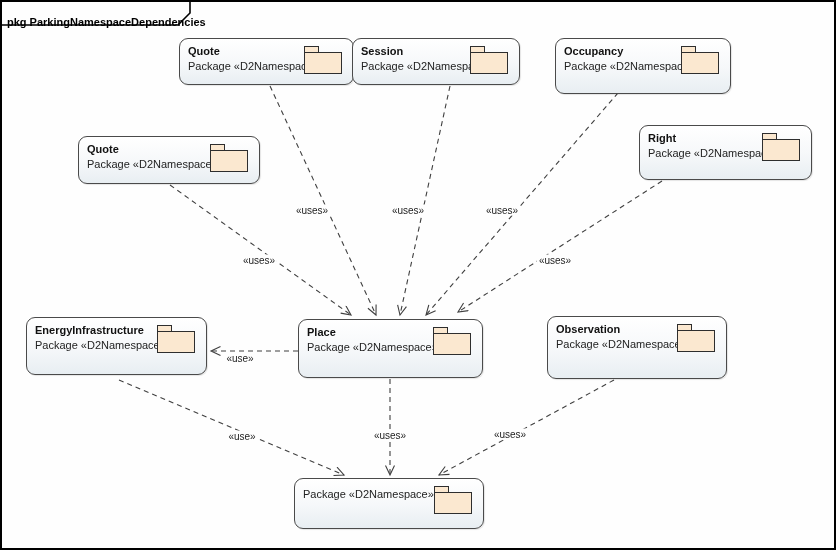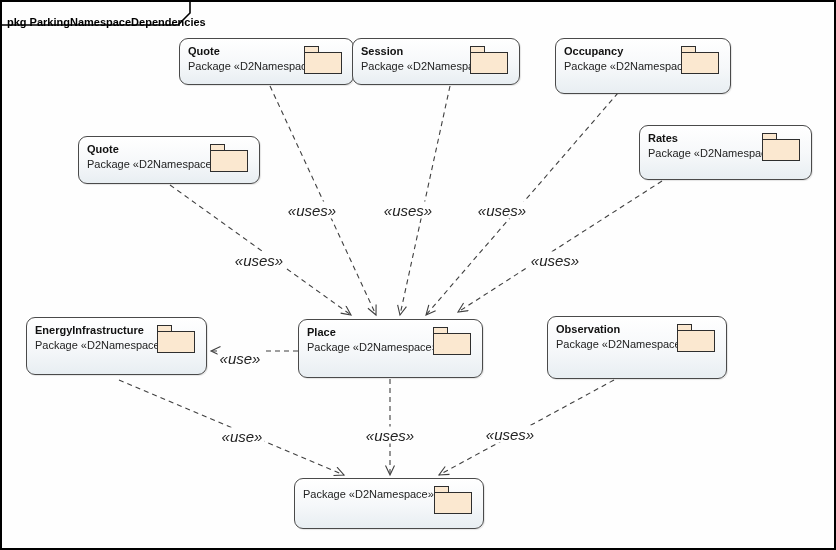--- a/index.html
+++ b/index.html
@@ -22,21 +22,21 @@
     padding:6px 0 0 8px;
     box-shadow:1px 1px 1px rgba(0,0,0,0.10);
   }
   .pkg-name { font-size:11px; font-weight:bold; color:#111; }
   .pkg-stereo { font-size:11px; color:#222; margin-top:3px; white-space:nowrap; }
   .folder { position:absolute; top:7px; right:9px; width:40px; }
   .folder-tab { width:15px; height:7px; background:#fbe8d0; border:1px solid #2e2e2e; box-sizing:border-box; }
   .folder-body { width:38px; height:22px; background:#fbe8d0; border:1px solid #2e2e2e; box-sizing:border-box; margin-top:-1px; }
   .edge-label {
     position:absolute; transform:translate(-50%,-50%);
-    font-size:15px; color:#222; background:#fefefe; padding:0 2px; white-space:nowrap;font-style:italic;
+    font-size:10px; color:#222; background:#fefefe; padding:0 2px; white-space:nowrap;
   }
 </style>
 </head>
 <body>
 
 <div class="frame">
 
   <svg class="edges-svg" width="836" height="550">
     <defs>
       <marker id="arr" markerWidth="14" markerHeight="12" refX="10.5" refY="5" orient="auto" markerUnits="userSpaceOnUse">
@@ -87,21 +87,21 @@
   <div class="pkg" style="left:553px;top:36px;width:176px;height:56px">
     <div class="pkg-name">Occupancy</div>
     <div class="pkg-stereo">Package «D2Namespace»</div>
     <div class="folder">
         <div class="folder-tab"></div>
         <div class="folder-body"></div>
       </div>
   </div>
 
   <div class="pkg" style="left:637px;top:123px;width:173px;height:55px">
-    <div class="pkg-name">Rates</div>
+    <div class="pkg-name">Right</div>
     <div class="pkg-stereo">Package «D2Namespace»</div>
     <div class="folder">
         <div class="folder-tab"></div>
         <div class="folder-body"></div>
       </div>
   </div>
 
   <div class="pkg" style="left:76px;top:134px;width:182px;height:48px">
     <div class="pkg-name">Quote</div>
     <div class="pkg-stereo">Package «D2Namespace»</div>

